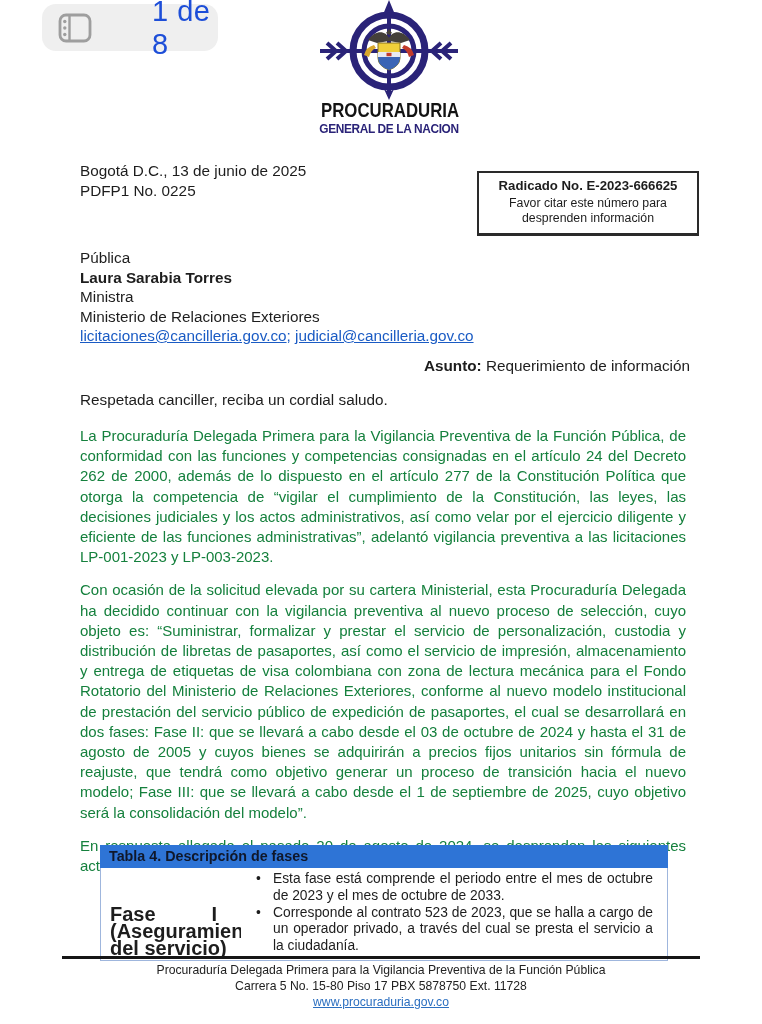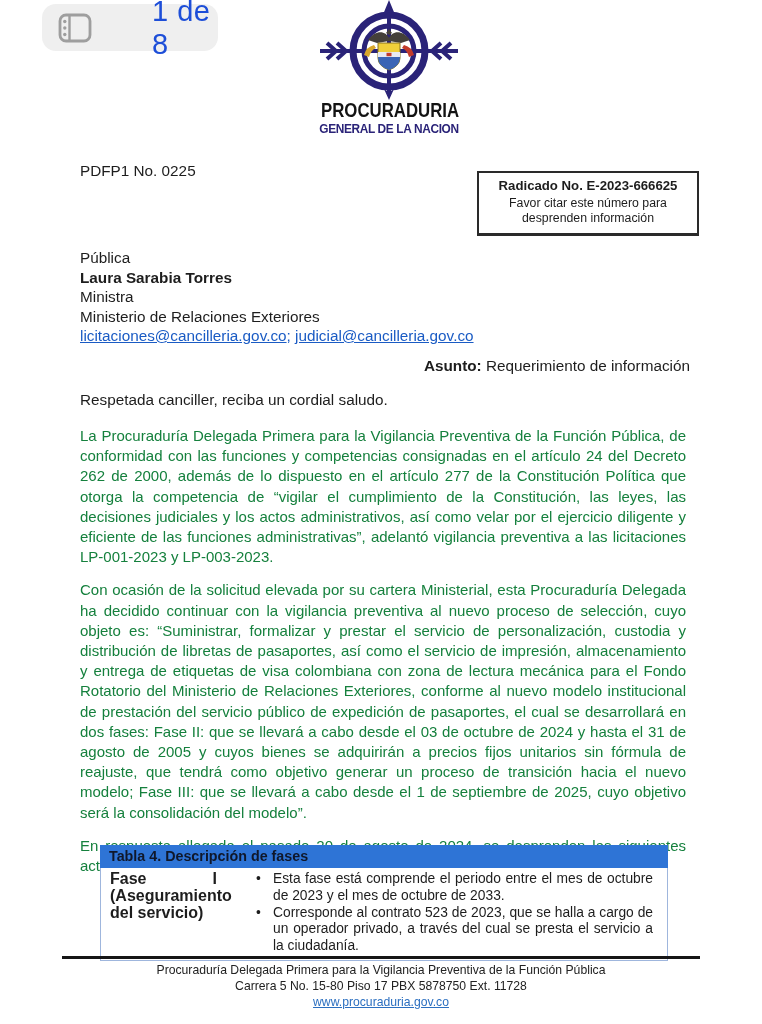--- a/index.html
+++ b/index.html
@@ -57,21 +57,21 @@
   .fase-table { position:absolute; left:100px; top:845px; width:568px; box-sizing:border-box; }
   .fase-table-title {
     background:#2e74d6; border:1px solid #2e74d6; color:#0f172a;
     font-weight:bold; font-size:14.3px; padding:2px 8px 3px; line-height:16px;
   }
   .fase-table-body {
     display:flex; border:1.3px solid #9fb6dd; border-top:none; background:#fff;
   }
   .cell-phase {
     width:140px; box-sizing:border-box; padding:3px 6px 3px 9px;
-    font-weight:bold; font-size:16px; line-height:16.8px; overflow:hidden; white-space:nowrap;
+    font-weight:bold; font-size:20px; line-height:16.8px; overflow:hidden; white-space:nowrap;margin-top:35px;
   }
   .phase-line1 { display:flex; justify-content:space-between; padding-right:18px; }
   .cell-desc { flex:1; box-sizing:border-box; padding:3px 14px 5px 2px; }
   .cell-desc ul { margin:0; padding:0; list-style:none; }
   .cell-desc li { display:flex; font-size:13.8px; line-height:16.8px; }
   .cell-desc .marker { width:30px; padding-left:13px; box-sizing:border-box; flex:none; }
   .cell-desc .btext { flex:1; text-align:justify; }
 
   
   .footer-rule { position:absolute; left:62px; top:956px; width:638px; height:3px; background:#161616; }
@@ -125,20 +125,21 @@
         <rect x="74" y="52" width="22" height="5" fill="#e7eaf2"></rect>
         <rect x="82.5" y="52.8" width="5" height="3.4" fill="#c23b2a"></rect>
         <path d="M74,57 h22 v1 q0,8 -11,12 q-11,-4 -11,-12 Z" fill="#3a65b5"></path>
       </svg>
     </span>
     <div class="logo-title">PROCURADURIA</div>
     <div class="logo-subtitle">GENERAL DE LA NACION</div>
   </div>
 
   <div class="date-block">
+    <div>Bogotá D.C., 13 de junio de 2025</div>
     <div>PDFP1 No. 0225</div>
   </div>
 
   <div class="radicado-box">
     <div class="radicado-title">Radicado No. E-2023-666625</div>
     <div class="radicado-note">Favor citar este número para desprenden información</div>
   </div>
 
   <div class="recipient">
     <div>Pública</div>

